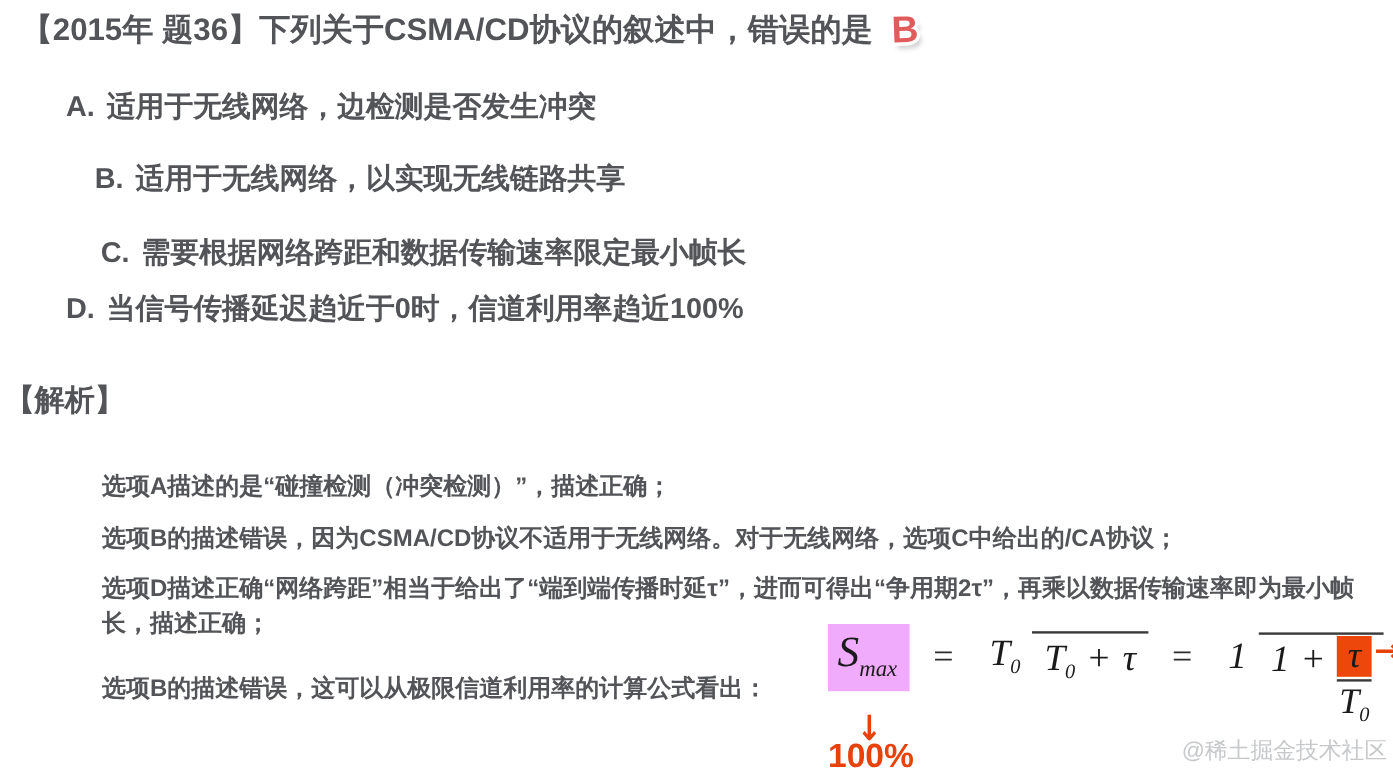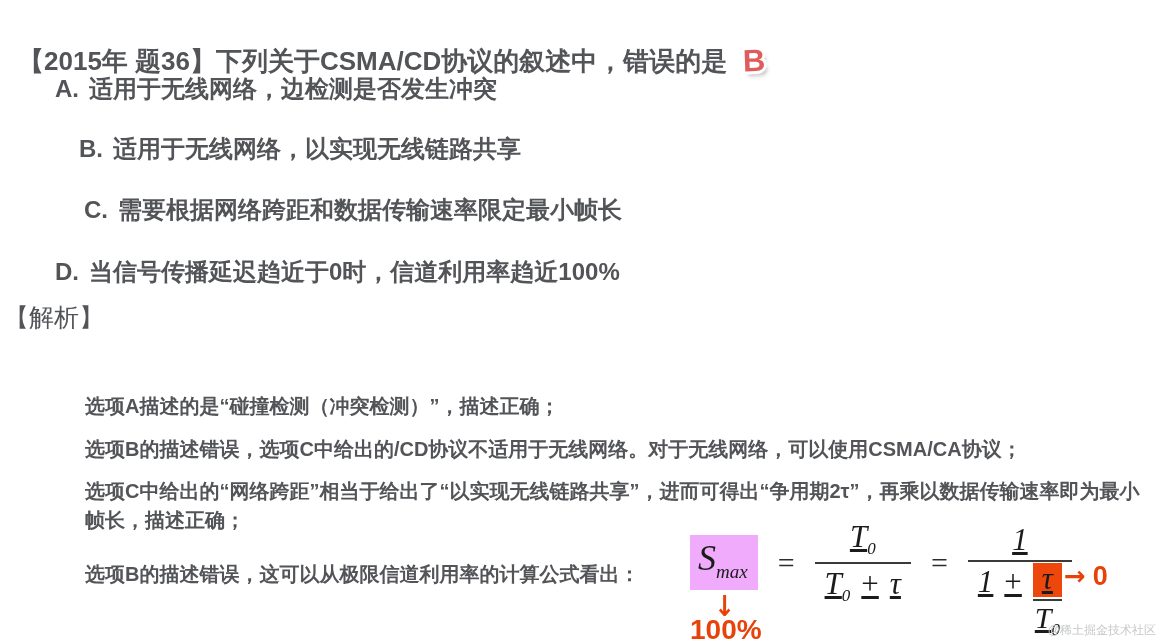--- a/index.html
+++ b/index.html
@@ -9,47 +9,47 @@
     font-family: "Liberation Sans", sans-serif;
     color: #525457;
     overflow: hidden;
     position: relative;
   }
 
   
   .title {
     position: absolute; left: 18px; top: 7px;
     font-size: 26px; font-weight: 700;
-    display: flex; align-items: center; margin-top: 36px;
+    display: flex; align-items: flex-start;
   }
   .answer-badge {
     margin-left: 16px;
     font-size: 31px; font-weight: 800;
     color: #e05c5c;
     transform: rotate(-2deg);
     text-shadow:
       -2px -2px 0 #fff, 2px -2px 0 #fff, -2px 2px 0 #fff, 2px 2px 0 #fff,
       0 -3px 0 #fff, 0 3px 0 #fff, -3px 0 0 #fff, 3px 0 0 #fff,
       3px 5px 4px rgba(80,80,80,0.35);
   }
   .option {
     position: absolute; left: 55px;
     font-size: 24px; font-weight: 700;
     white-space: nowrap;
   }
   .opt-0 { top: 73px; }
   .opt-1 { top: 133px; margin-left: 24px; }
   .opt-2 { top: 194px; margin-left: 29px; }
-  .opt-3 { top: 256px; }
+  .opt-3 { top: 241px; }
   .option .opt-label { margin-right: 10px; }
 
   
   .analysis-header {
-    position: absolute; left: 4px; top: 301px;
-    font-size: 25px; font-weight: 400;
+    position: absolute; left: 4px; top: 317px;
+    font-size: 25px; font-weight: 700;
   }
   .a-line {
     position: absolute; left: 85px;
     font-size: 20px; font-weight: 700;
     line-height: 29px;
     margin-top: 16px;
   }
   .al-0 { top: 376px; }
   .al-1 { top: 419px; }
   .al-2 { top: 461px; width: 1060px; }
@@ -62,21 +62,21 @@
     color: #1b1b1b;
   }
   .eq-core { display: flex; align-items: center; gap: 18px; }
   .smax-box {
     background: #f0abfc;
     padding: 5px 10px 9px 8px;
     font-style: italic; font-size: 36px; line-height: 1;
   }
   .smax-box sub { font-size: 19px; font-style: italic; }
   .eq-sign { font-size: 30px; color: #2c2c2c; padding: 0 2px; }
-  .frac { display: inline-flex; flex-direction: column; align-items: center; font-style: italic; text-decoration: underline; }
+  .frac { display: inline-flex; align-items: center; font-style: italic; }
   .frac .num { font-size: 31px; padding: 0 10px 3px; line-height: 1.1; }
   .frac .den {
     border-top: 2px solid #3a3a3a;
     padding: 3px 10px 0;
     font-size: 31px; line-height: 1.1;
     display: flex; align-items: flex-start; gap: 11px;
   }
   .frac sub { font-size: 17px; }
   .plus { font-style: normal; }
   .nested-frac {
@@ -103,21 +103,21 @@
   }
   .percent {
     position: absolute; left: 0px; top: 94px;
     color: #e8420b; font-size: 28px; font-weight: 800;
     font-family: "Liberation Sans", sans-serif;
   }
 
   
   .watermark {
     position: absolute; right: 5px; bottom: 3px;
-    color: #c6c8ca; font-size: 12px; font-weight: 400;
+    color: #c6c8ca; font-size: 19px; font-weight: 400;
     z-index: 0;
   }
 </style>
 </head>
 <body>
 
 <div class="title">
   <span>【2015年 题36】下列关于CSMA/CD协议的叙述中，错误的是</span>
   <span class="answer-badge">B</span>
 </div>
@@ -130,22 +130,22 @@
 </div>
 <div class="option opt-2">
   <span class="opt-label">C.</span><span>需要根据网络跨距和数据传输速率限定最小帧长</span>
 </div>
 <div class="option opt-3">
   <span class="opt-label">D.</span><span>当信号传播延迟趋近于0时，信道利用率趋近100%</span>
 </div>
 
 <div class="analysis-header">【解析】</div>
 <div class="a-line al-0">选项A描述的是“碰撞检测（冲突检测）”，描述正确；</div>
-<div class="a-line al-1">选项B的描述错误，选项C中给出的/CD协议不适用于无线网络。对于无线网络，可以使用CSMA/CA协议；</div>
-<div class="a-line al-2">选项C中给出的“网络跨距”相当于给出了“以实现无线链路共享”，进而可得出“争用期2τ”，再乘以数据传输速率即为最小帧长，描述正确；</div>
+<div class="a-line al-1">选项B的描述错误，因为CSMA/CD协议不适用于无线网络。对于无线网络，选项C中给出的/CA协议；</div>
+<div class="a-line al-2">选项D描述正确“网络跨距”相当于给出了“端到端传播时延τ”，进而可得出“争用期2τ”，再乘以数据传输速率即为最小帧长，描述正确；</div>
 <div class="a-line al-3">选项B的描述错误，这可以从极限信道利用率的计算公式看出：</div>
 
 <div class="formula">
   <div class="eq-core">
     <span class="smax-box"><span>S</span><sub>max</sub></span>
     <span class="eq-sign">=</span>
     <span class="frac">
       <span class="num"><span>T</span><sub>0</sub></span>
       <span class="den">
         <span><span>T</span><sub>0</sub></span>

